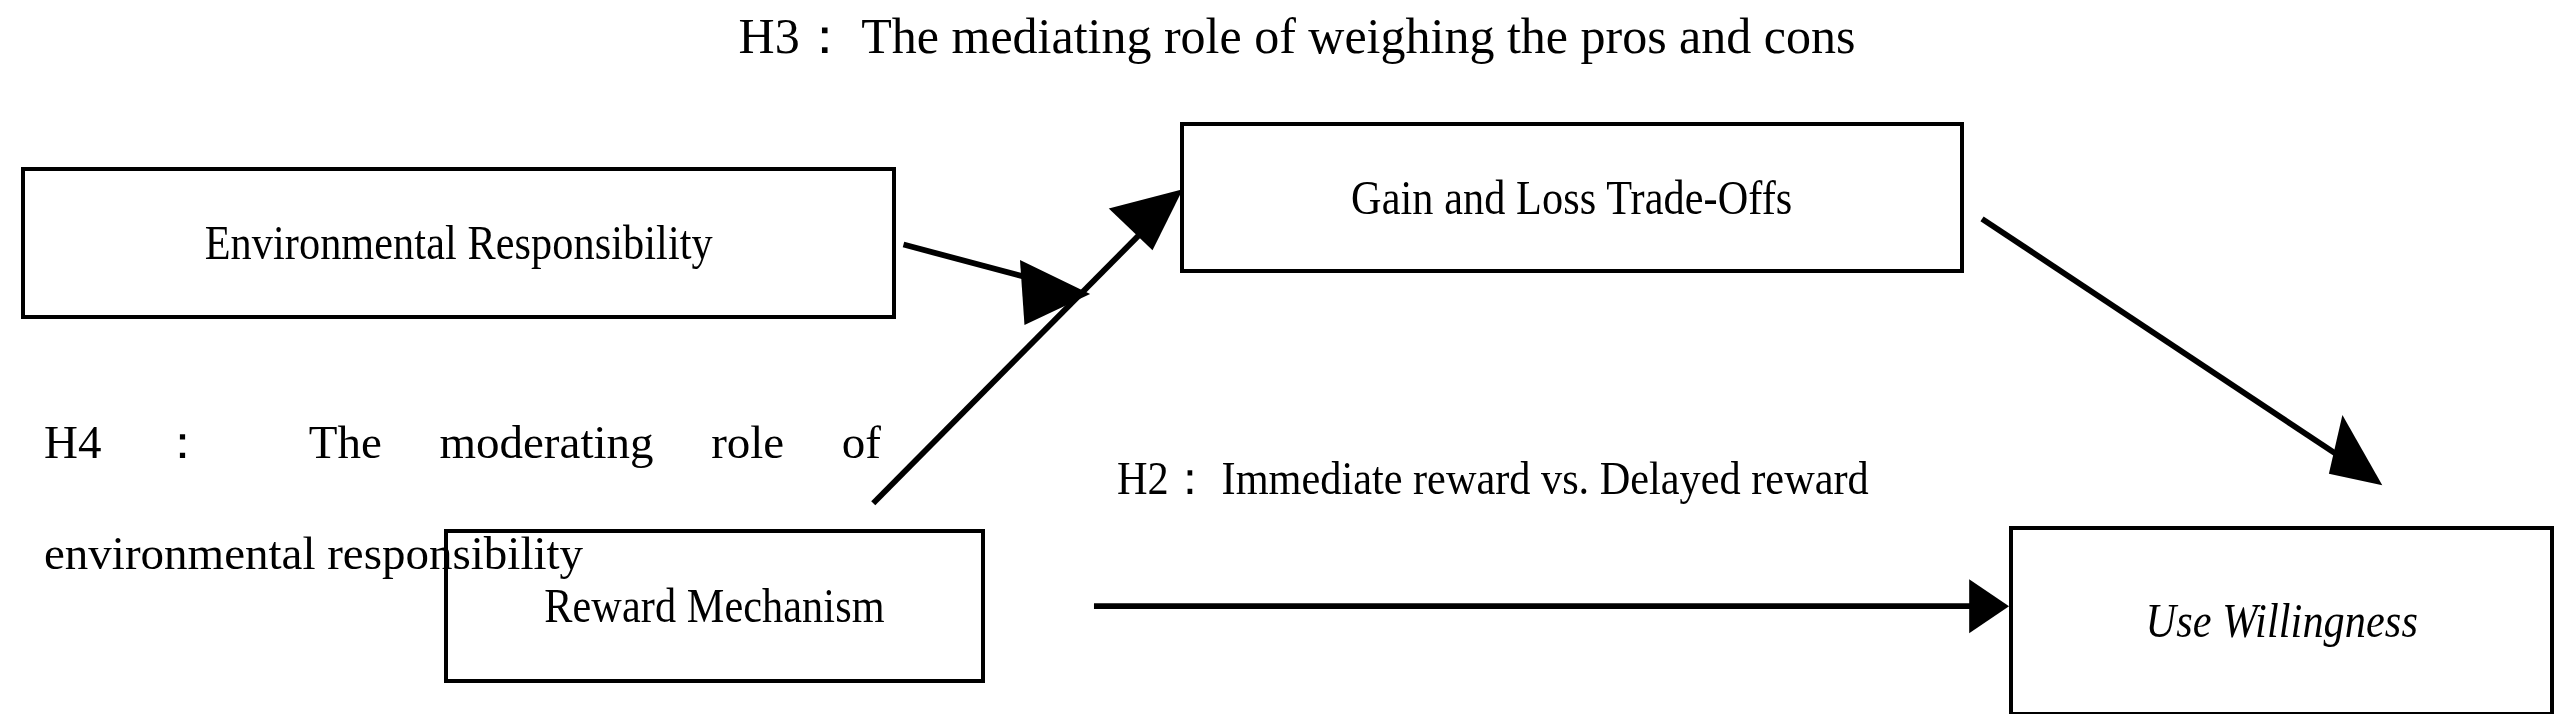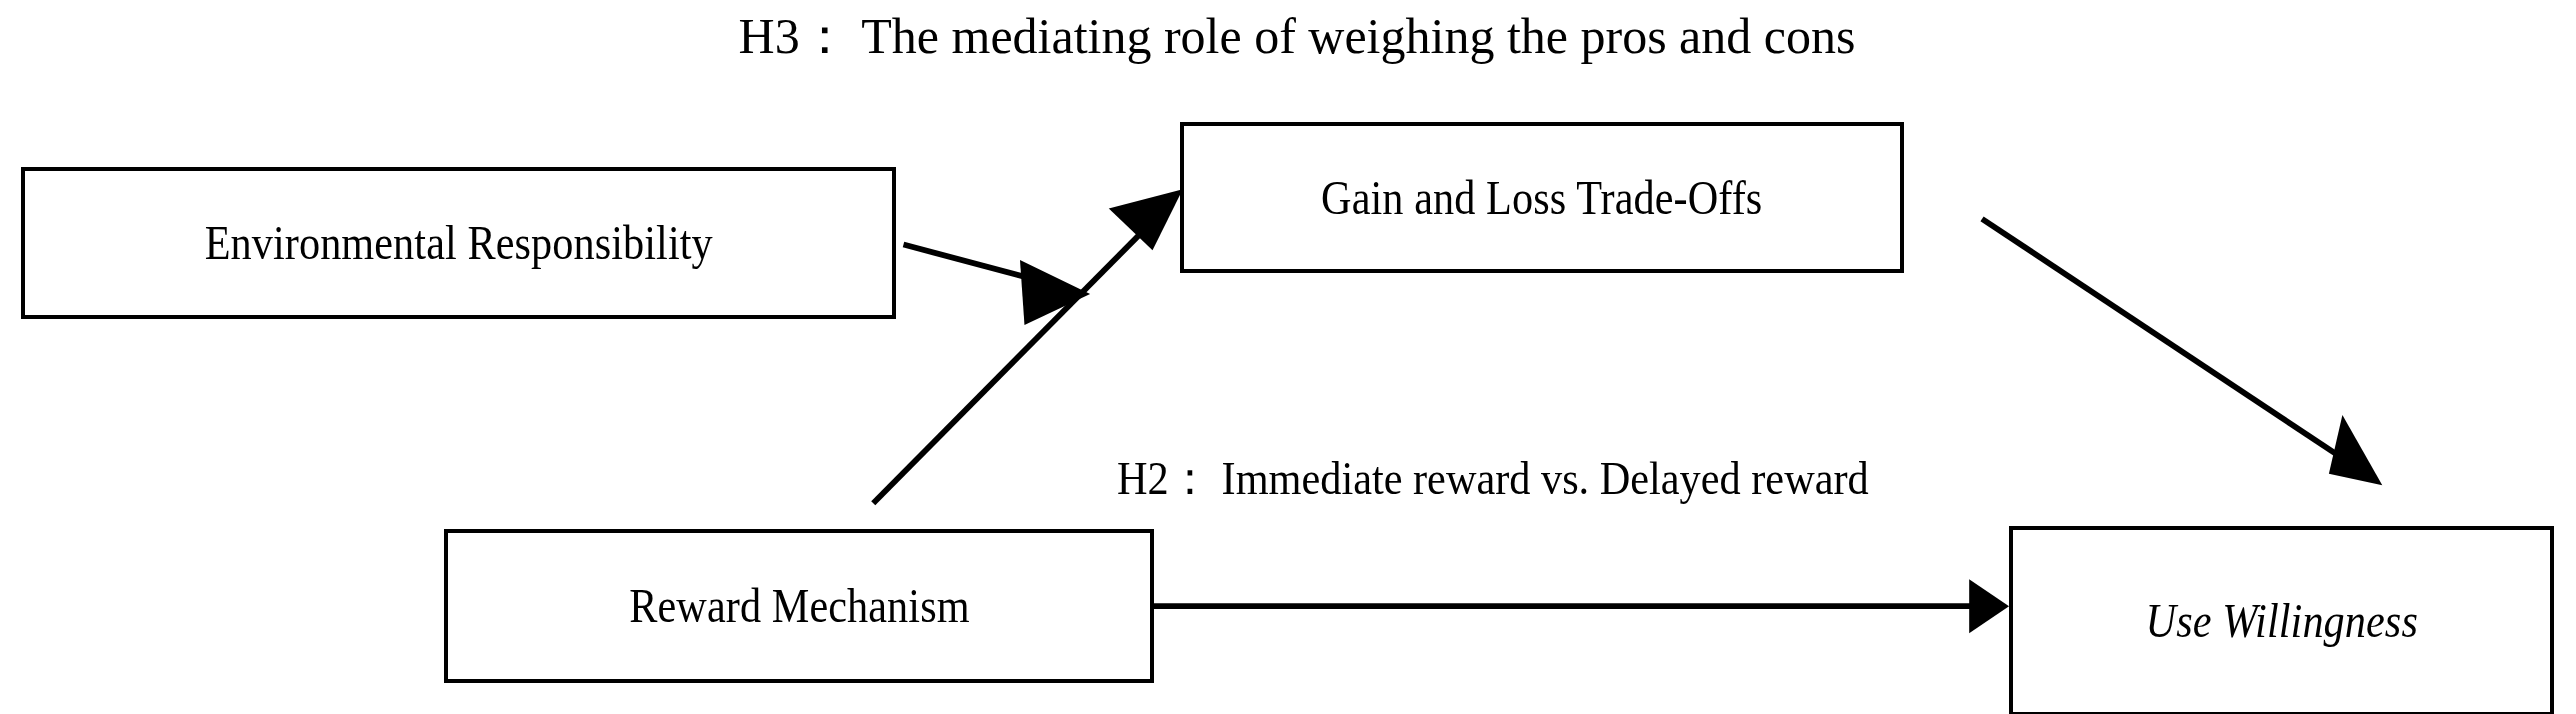--- a/index.html
+++ b/index.html
@@ -87,28 +87,28 @@
   }
   #node-environmental-responsibility {
     left: 21px;
     top: 167px;
     width: 875px;
     height: 152px;
   }
   #node-gain-and-loss-trade-offs {
     left: 1180px;
     top: 122px;
-    width: 724px;
+    width: 784px;
     height: 151px;
     justify-content: center;
   }
   #node-reward-mechanism {
     left: 444px;
     top: 529px;
-    width: 710px;
+    width: 541px;
     height: 154px;
     text-align: center;
   }
   #node-use-willingness {
     left: 2009px;
     top: 526px;
     width: 545px;
     height: 190px;
     font-style: italic;
   }
@@ -152,20 +152,24 @@
   </div>
 
   <div class="node" id="node-reward-mechanism">
     <span class="node-label">Reward Mechanism</span>
   </div>
 
   <div class="node" id="node-use-willingness">
     <span class="node-label">Use Willingness</span>
   </div>
 
+  <div class="caption" id="caption-h4">
+    <span class="line1">H4 ：  The  moderating  role  of</span>
+    <span class="line2">environmental responsibility</span>
+  </div>
 
 
   <div class="caption" id="caption-h2">
     <span class="caption-scale">H2：  Immediate reward vs. Delayed reward</span>
   </div>
 
 </div>
 
 
 </body></html>

